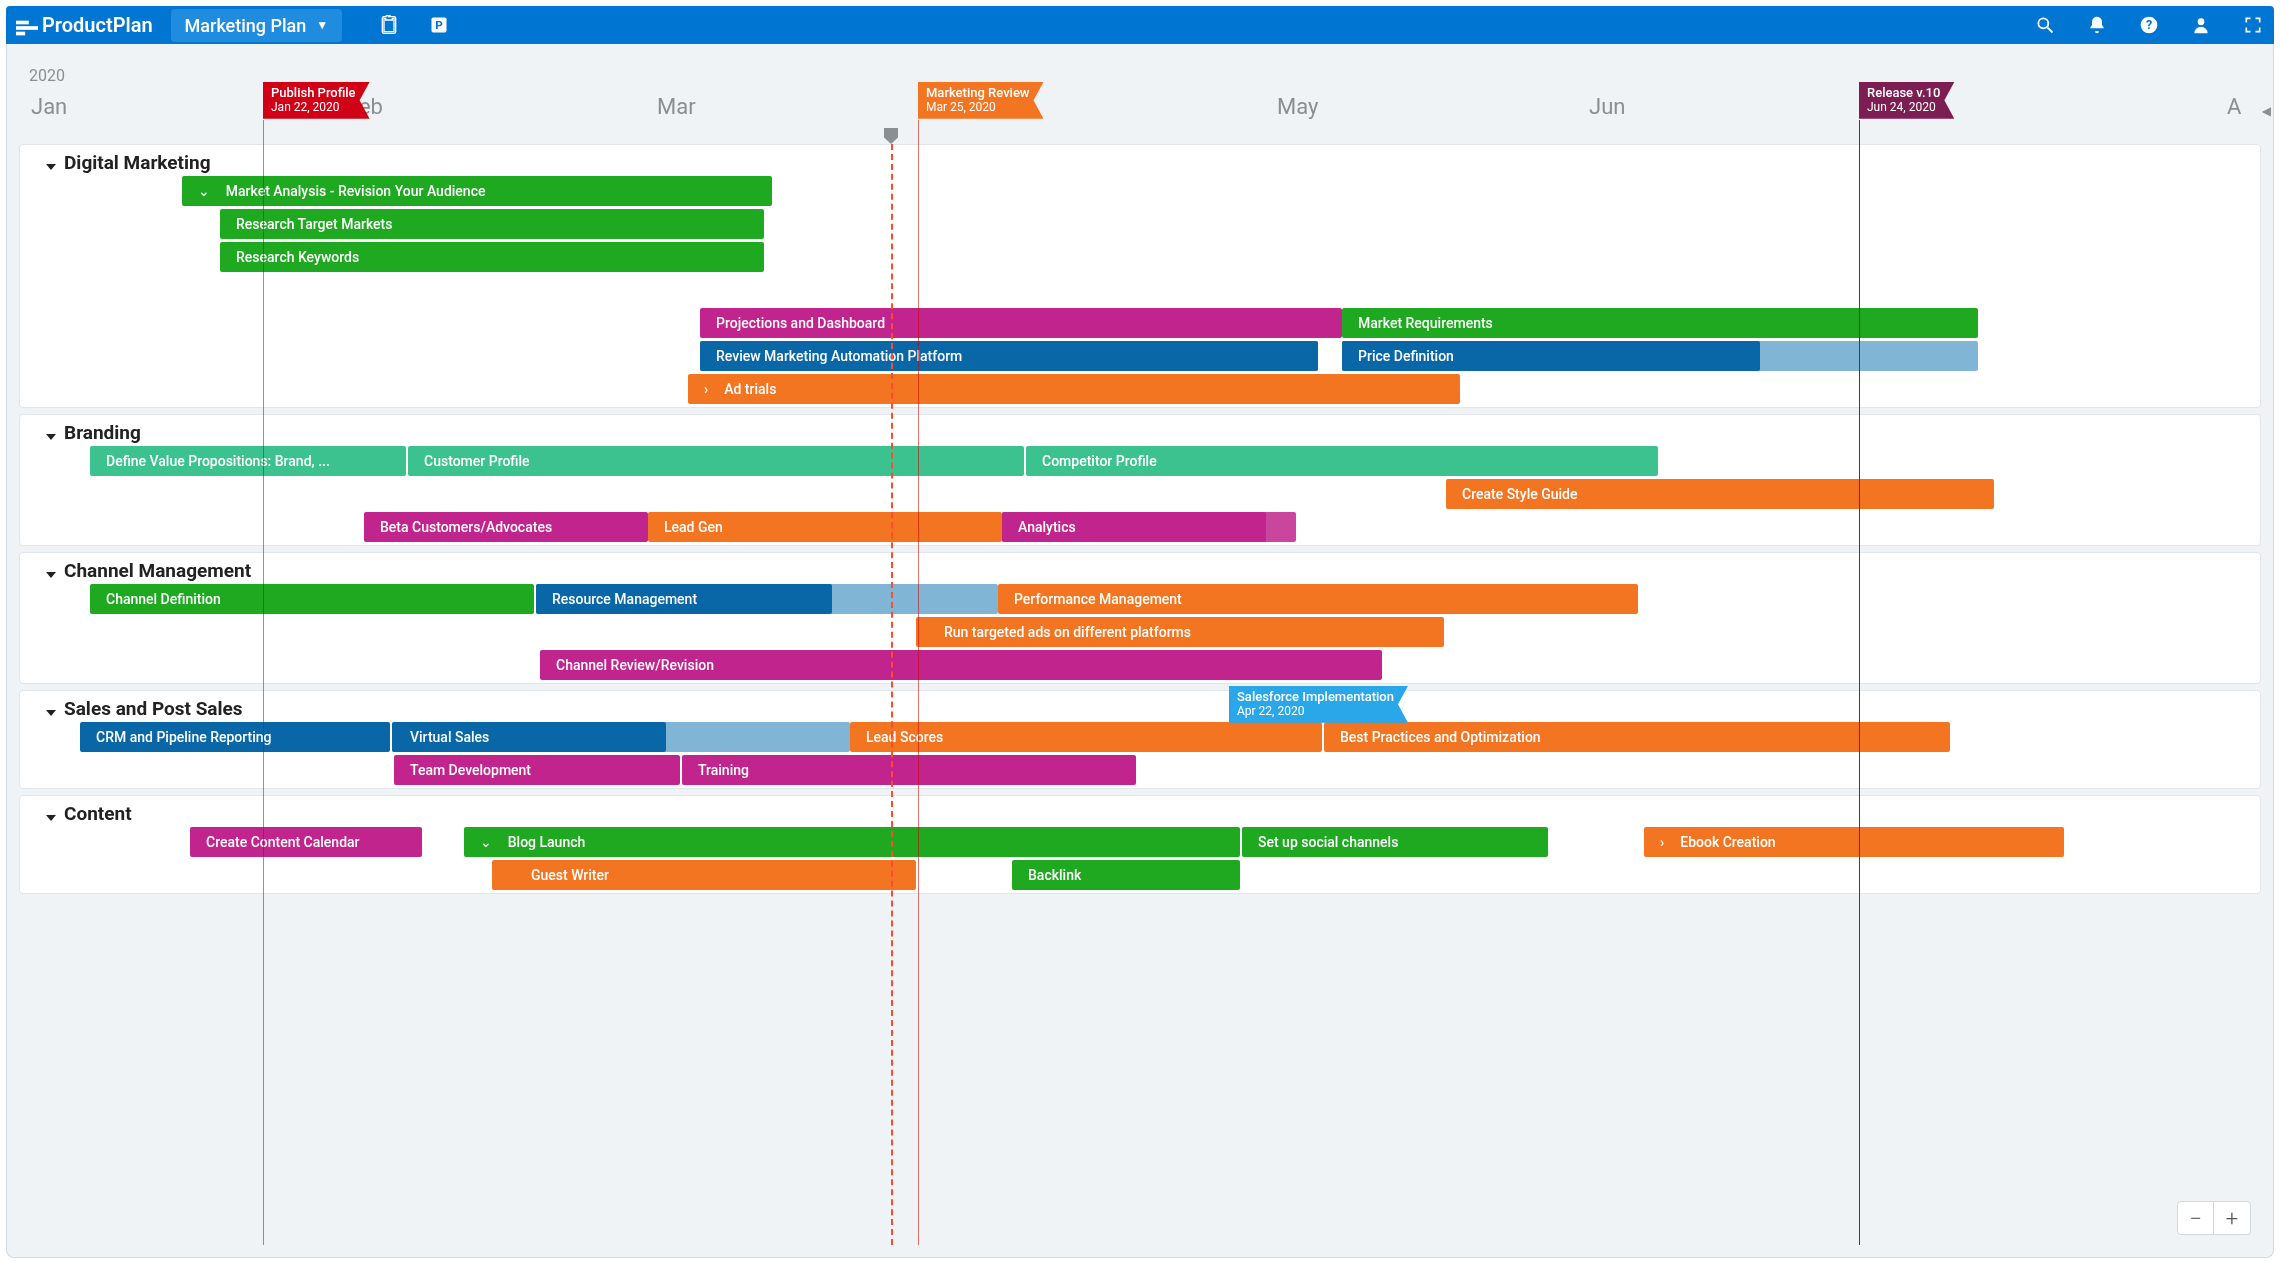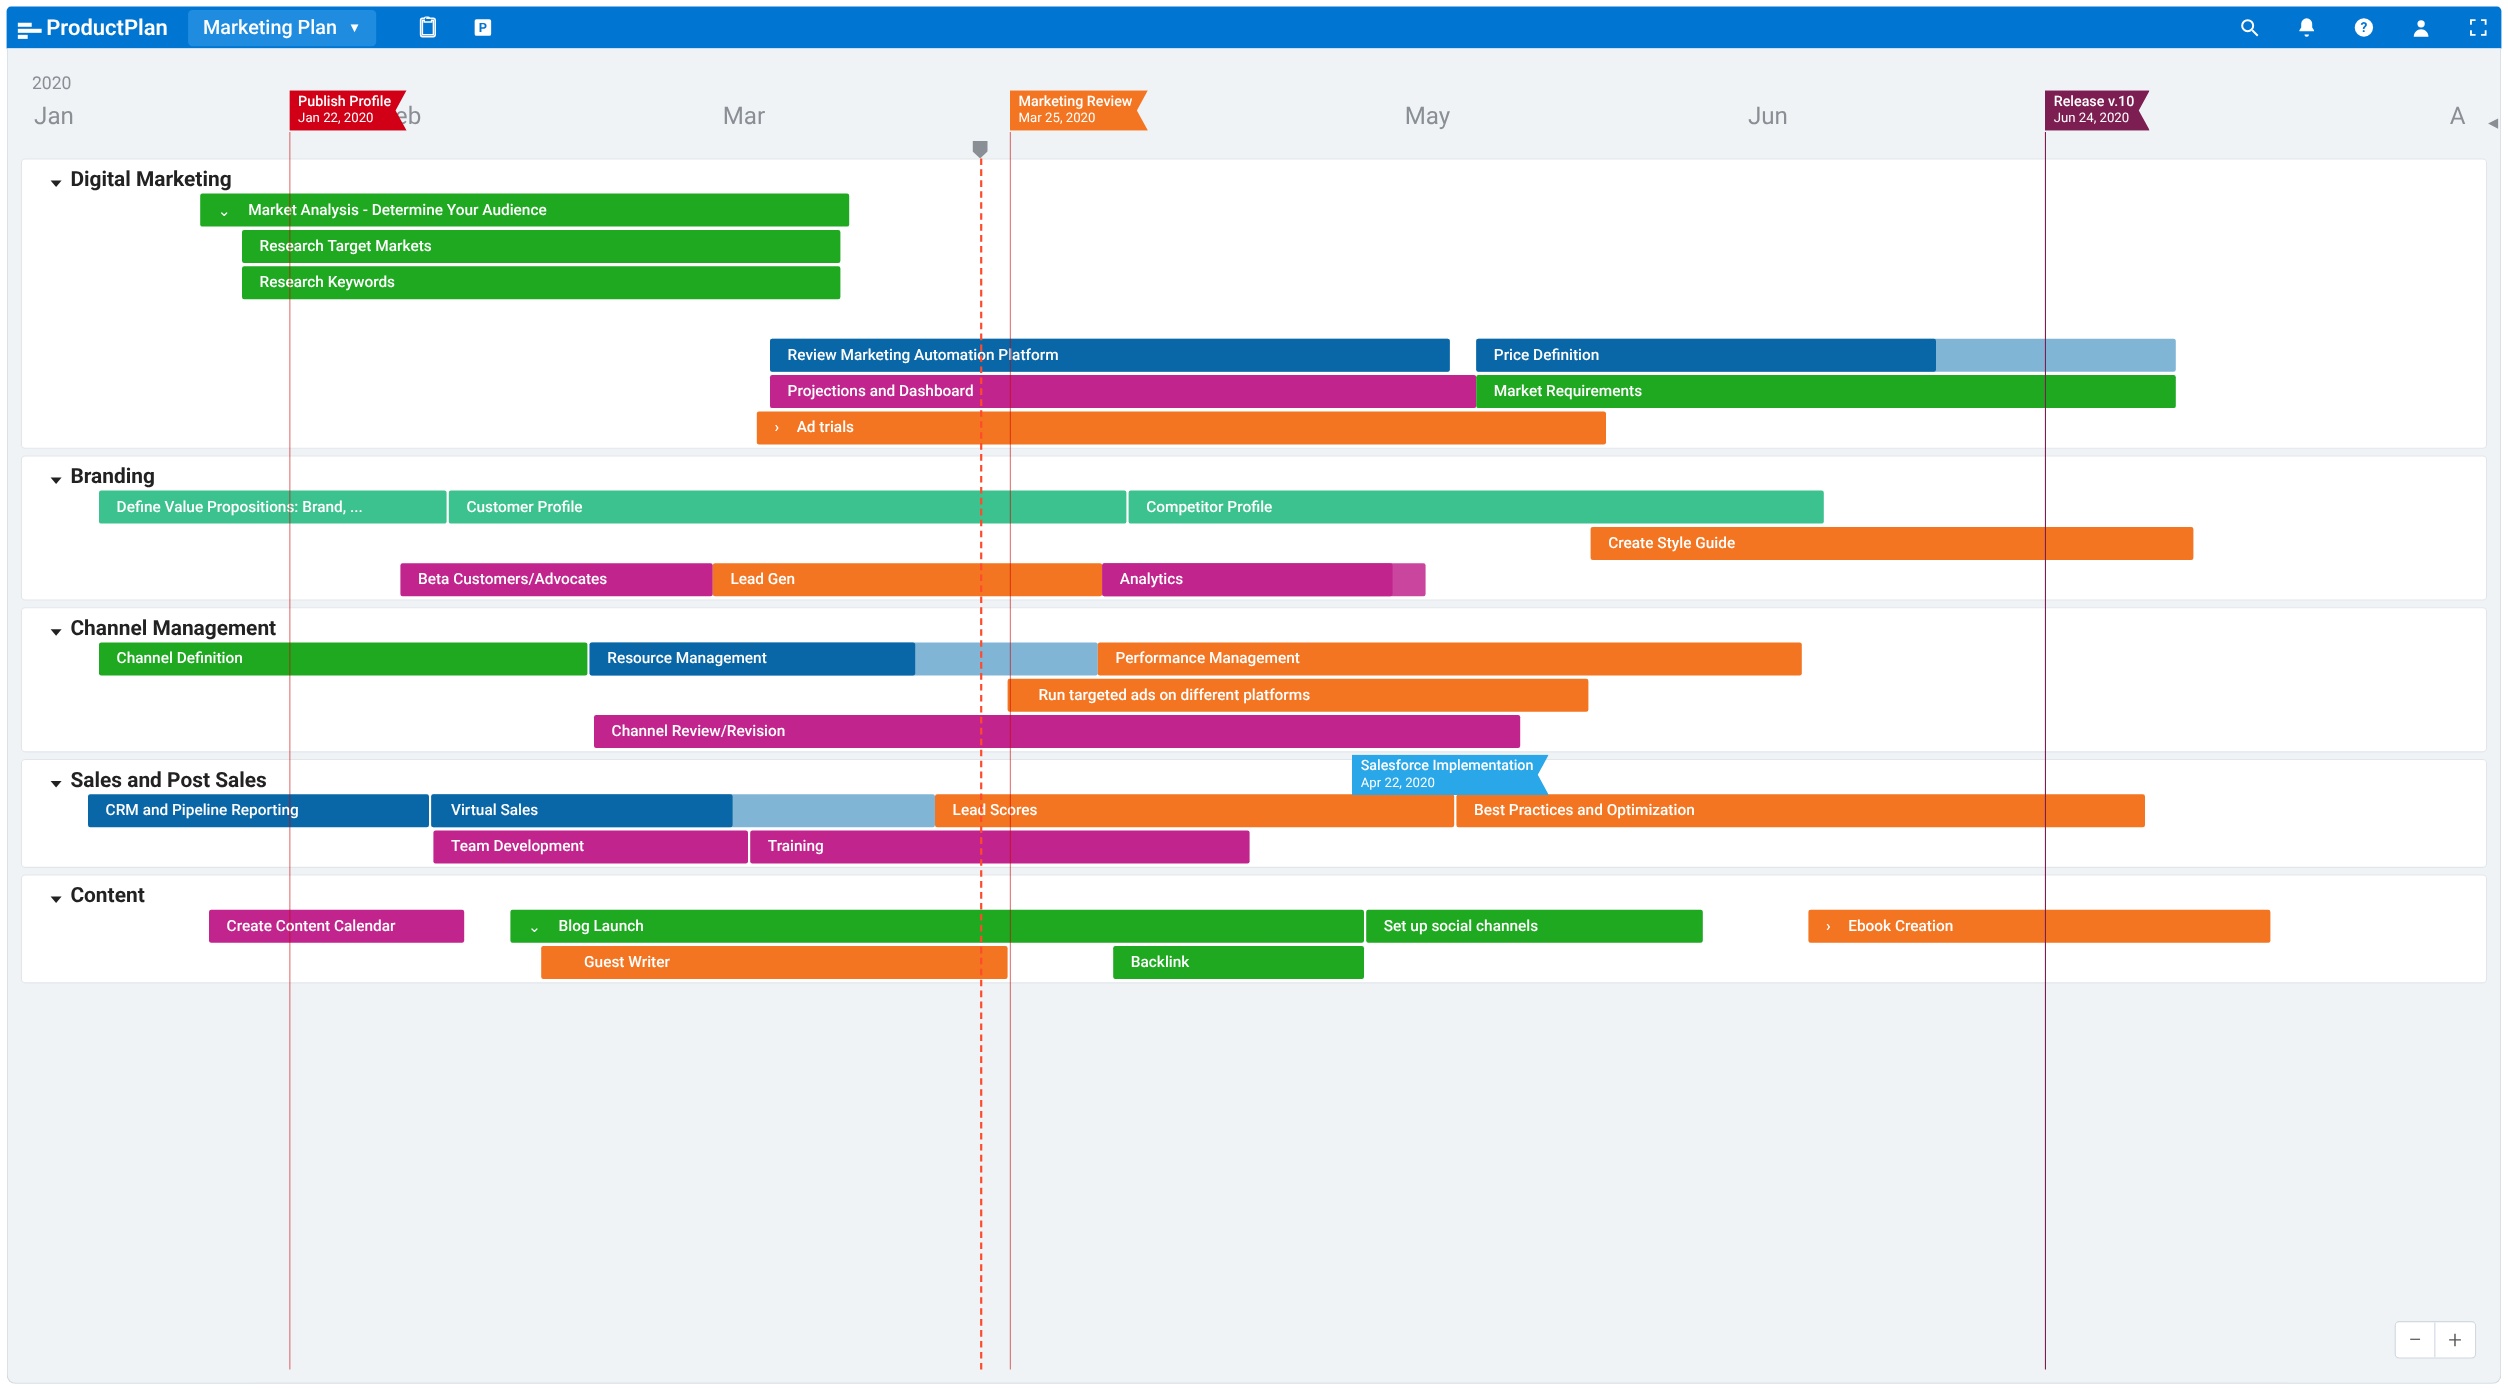--- a/index.html
+++ b/index.html
@@ -198,50 +198,50 @@
             <span class="chev"><svg viewBox="0 0 14 14">
                 <path d="M2 4l5 6 5-6z" fill="#222"></path>
               </svg></span>
             <span>Digital Marketing</span>
           </div>
           <div class="lane-body">
             <div class="row">
               <div class="green-outline" style="left: 148px; width: 604px; top: -3px; height: 132px;"></div>
               <div class="bar green" style="left: 162px; width: 590px;">
                 <span class="chev-icon">⌄</span>
-                <span>Market Analysis - Determine Your Audience</span>
+                <span>Market Analysis - Revision Your Audience</span>
               </div>
             </div>
             <div class="row">
               <div class="bar green" style="left: 200px; width: 544px;">
                 <span>Research Target Markets</span>
               </div>
             </div>
             <div class="row">
               <div class="bar green" style="left: 200px; width: 544px;">
                 <span>Research Keywords</span>
               </div>
             </div>
             <div class="row"></div>
+            <div class="row">
+              <div class="bar magenta" style="left: 680px; width: 642px;">
+                <span>Projections and Dashboard</span>
+              </div>
+              <div class="bar green" style="left: 1322px; width: 636px;">
+                <span>Market Requirements</span>
+              </div>
+            </div>
             <div class="row">
               <div class="bar lightblue" style="left: 680px; width: 618px; opacity: 0.85;"></div>
               <div class="bar blue" style="left: 680px; width: 618px;">
                 <span>Review Marketing Automation Platform</span>
               </div>
               <div class="bar lightblue" style="left: 1322px; width: 636px; opacity: 0.85;"></div>
               <div class="bar blue" style="left: 1322px; width: 418px;">
                 <span>Price Definition</span>
-              </div>
-            </div>
-            <div class="row">
-              <div class="bar magenta" style="left: 680px; width: 642px;">
-                <span>Projections and Dashboard</span>
-              </div>
-              <div class="bar green" style="left: 1322px; width: 636px;">
-                <span>Market Requirements</span>
               </div>
             </div>
             <div class="row">
               <div class="bar orange" style="left: 668px; width: 772px;">
                 <span class="chev-icon">›</span>
                 <span>Ad trials</span>
               </div>
             </div>
           </div>
         </div>

